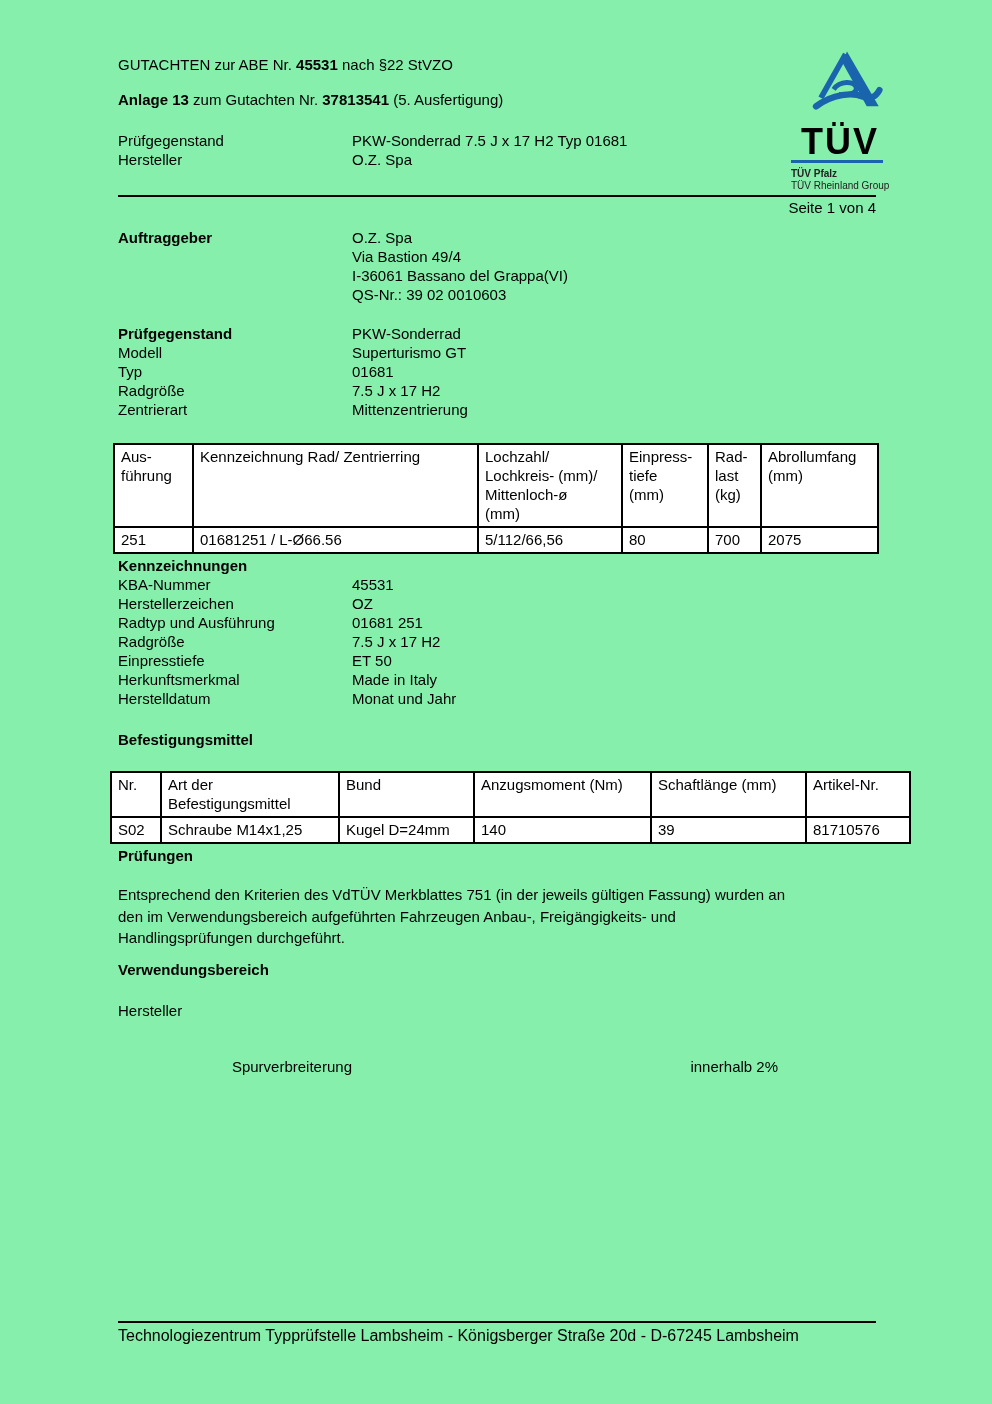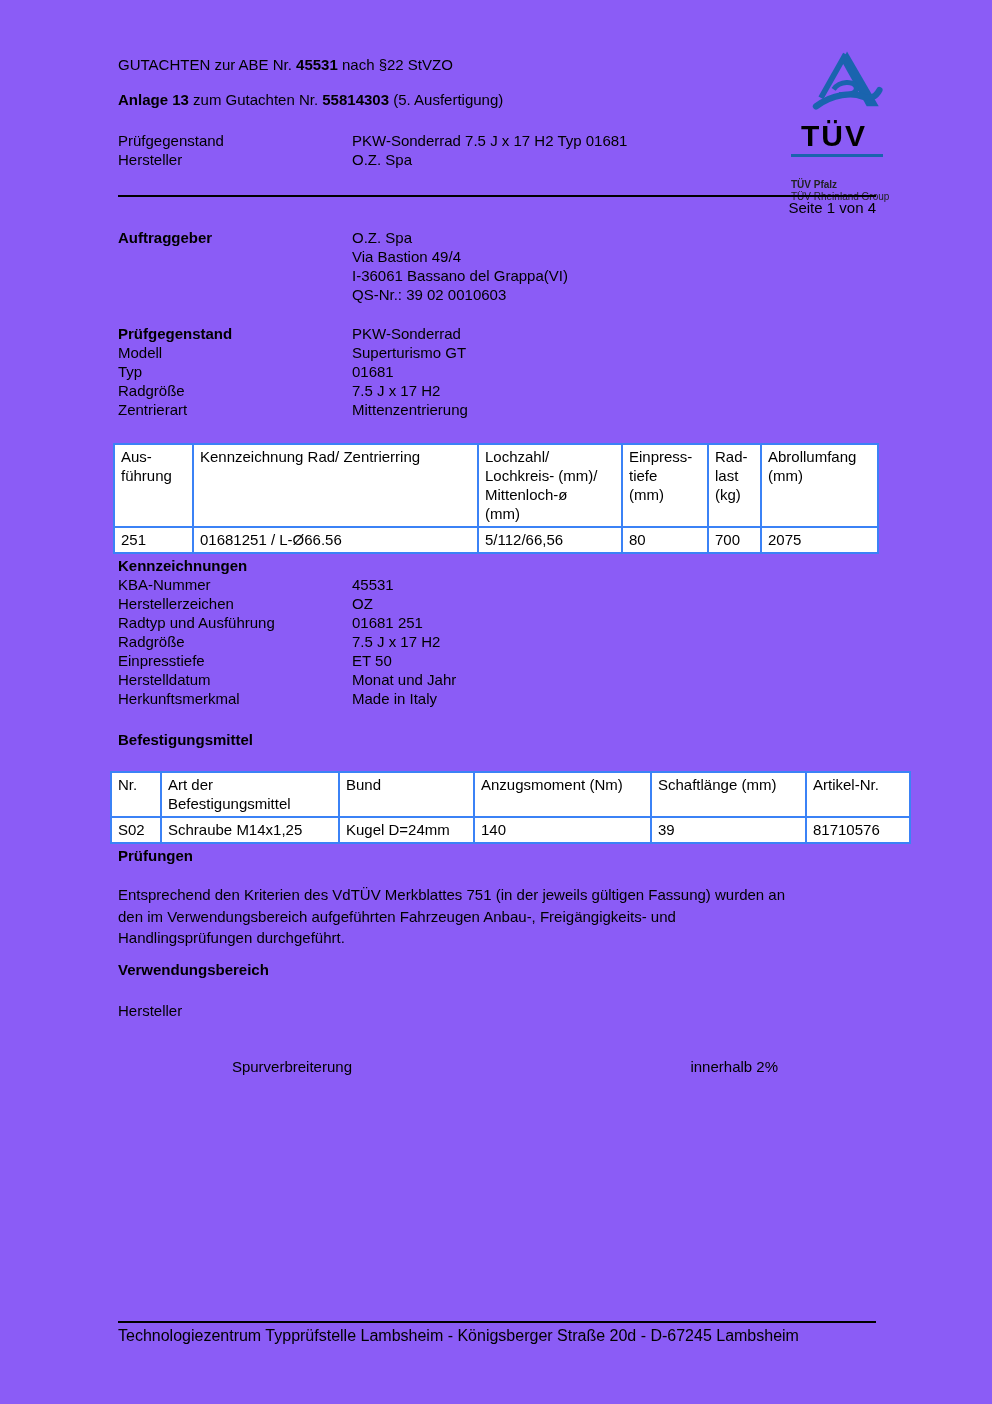--- a/index.html
+++ b/index.html
@@ -1,56 +1,56 @@
 <!DOCTYPE html>
 <html><head>
 <meta charset="utf-8">
 <style>
   * { margin:0; padding:0; box-sizing:border-box; }
   html,body { background:#ffffff; }
   .page {
-    position:relative; width:992px; height:1404px; background:#8b5cf6;
+    position:relative; width:992px; height:1404px; background:#86efac;
     font-family:"Liberation Sans", sans-serif; font-size:15px; color:#000;
     overflow:hidden;
   }
   .abs { position:absolute; }
   .b { font-weight:bold; }
   .lh { line-height:19px; }
   .pre { white-space:pre-line; }
   .pair { display:grid; grid-template-columns:234px 1fr; line-height:19px; }
   .rule { position:absolute; left:118px; width:758px; border-top:2px solid #000; }
   .pagenum { position:absolute; left:118px; width:758px; text-align:right; line-height:18px; }
   table { border-collapse:collapse; table-layout:fixed; background:#fff; }
   th, td {
-    border:2px solid #3b82f6; padding:2px 6px 3px 6px;
+    border:2px solid #000000; padding:2px 6px 3px 6px;
     font-size:15px; font-weight:normal; text-align:left; vertical-align:top;
     line-height:19px; white-space:pre-line;
   }
   .heading { font-weight:bold; line-height:19px; }
   .para { line-height:21.5px; white-space:pre-line; width:778px; }
   .footer-text { font-size:16px; line-height:20px; }
   
   .logo { position:absolute; left:791px; top:50px; width:100px; }
   .logo-triangle { display:block; margin-left:20px; }
-  .logo-word { font-size:30px; font-weight:bold; letter-spacing:2px; color:#000; line-height:30px; margin-top:9px; margin-left:10px; }
+  .logo-word { font-size:36px; font-weight:bold; letter-spacing:2px; color:#000; line-height:30px; margin-top:15px; margin-left:10px; }
   .logo-underline { width:92px; height:3px; background:#1a64ae; margin-top:3px; }
-  .logo-sub1 { font-size:10px; font-weight:bold; color:#222; margin-top:22px; line-height:12px; }
+  .logo-sub1 { font-size:10px; font-weight:bold; color:#222; margin-top:5px; line-height:12px; }
   .logo-sub2 { font-size:10px; color:#222; line-height:12px; }
 </style>
 </head>
 <body>
 
 <div class="page">
 
   <div class="abs lh" style="left:118px; top:55px;">
     <span>GUTACHTEN zur ABE Nr. </span><b>45531</b><span> nach §22 StVZO</span>
   </div>
 
   <div class="abs lh" style="left:118px; top:90px;">
-    <b>Anlage 13</b><span> zum Gutachten Nr. </span><b>55814303</b><span> (5. Ausfertigung)</span>
+    <b>Anlage 13</b><span> zum Gutachten Nr. </span><b>37813541</b><span> (5. Ausfertigung)</span>
   </div>
 
   <div class="abs" style="left:118px; top:131px; width:660px;">
     <div class="pair">
       <span>Prüfgegenstand</span>
       <span>PKW-Sonderrad 7.5 J x 17 H2 Typ 01681</span>
     </div>
     <div class="pair">
       <span>Hersteller</span>
       <span>O.Z. Spa</span>
@@ -158,26 +158,26 @@
     </div>
     <div class="pair">
       <span>Radgröße</span>
       <span>7.5 J x 17 H2</span>
     </div>
     <div class="pair">
       <span>Einpresstiefe</span>
       <span>ET 50</span>
     </div>
     <div class="pair">
+      <span>Herkunftsmerkmal</span>
+      <span>Made in Italy</span>
+    </div>
+    <div class="pair">
       <span>Herstelldatum</span>
       <span>Monat und Jahr</span>
-    </div>
-    <div class="pair">
-      <span>Herkunftsmerkmal</span>
-      <span>Made in Italy</span>
     </div>
   </div>
 
   <div class="abs heading" style="left:118px; top:730px;">Befestigungsmittel</div>
 
   <table class="abs" style="left:110px; top:771px; width:799px;">
     <colgroup>
       <col style="width:50px">
         <col style="width:178px">
         <col style="width:135px">

